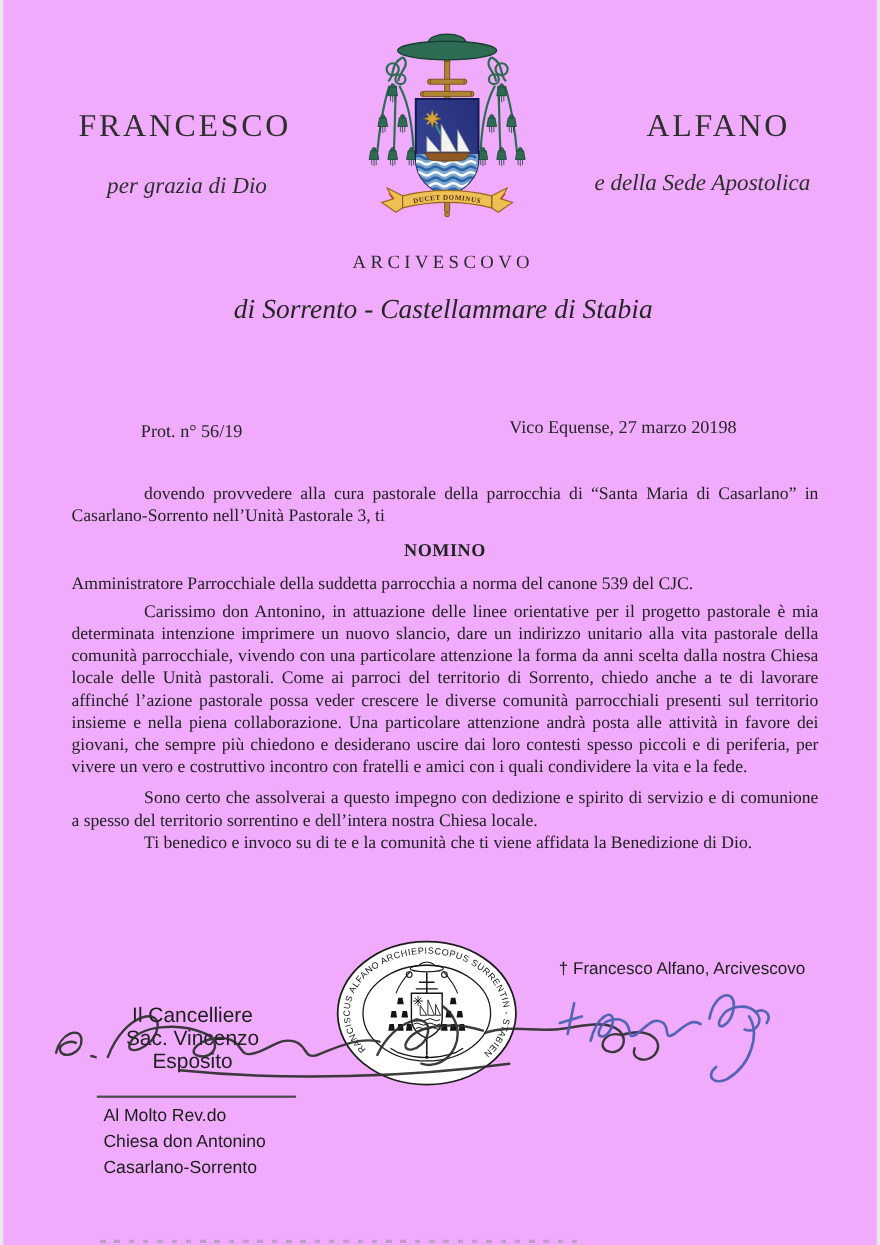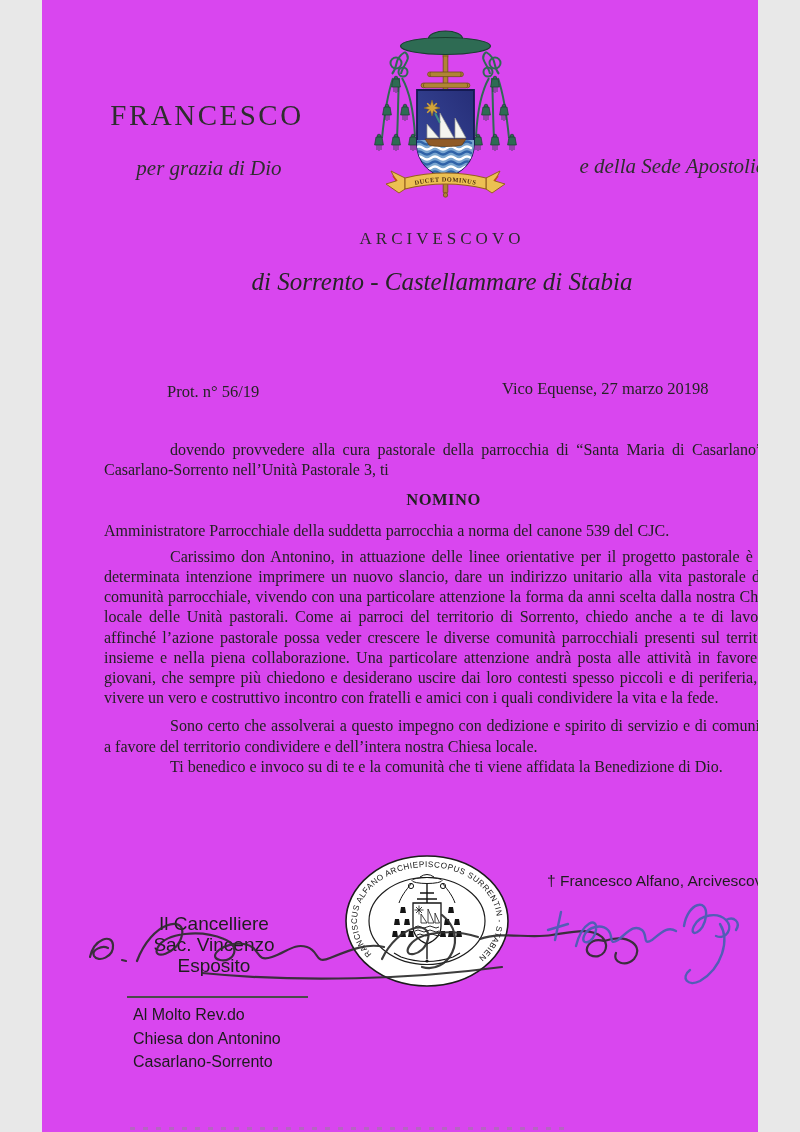--- a/index.html
+++ b/index.html
@@ -1,19 +1,19 @@
 <!DOCTYPE html>
 <html><head>
 <meta charset="utf-8">
 <style>
   * { margin:0; padding:0; box-sizing:border-box; }
   html,body { background:#e8e8e8; }
   #page {
-    position:relative; width:716px; height:1132px; margin:0 auto;
-    background:#d946ef; overflow:hidden;
+    position:relative; width:794px; height:1132px; margin:0 auto;
+    background:#f0abfc; overflow:hidden;
     font-family:"Liberation Serif", serif; color:#242424;
   }
   .abs { position:absolute; }
 
   
   .name {
     font-size:29px; letter-spacing:2.5px; color:#2e2e2e;
     text-align:center; font-weight:normal;
   }
   .name-left  { left:55px;  top:99px;  width:220px; }
@@ -82,20 +82,21 @@
     left:88px; top:1127px; width:437px; height:2.5px; opacity:.45;
     background:repeating-linear-gradient(90deg,#8a8a8a 0 5px,transparent 5px 13px);
   }
 </style>
 </head>
 <body>
 
 <div id="page">
 
   <div class="abs name name-left">FRANCESCO</div>
+  <div class="abs name name-right">ALFANO</div>
   <div class="abs grace grace-left">per grazia di Dio</div>
   <div class="abs grace grace-right">e della Sede Apostolica</div>
 
   <svg class="abs coa" width="153" height="172" viewBox="0 0 153 172">
     <defs>
       <linearGradient id="shieldGrad" x1="1" y1="0" x2="0" y2="1">
         <stop offset="0" stop-color="#262e78"></stop>
         <stop offset="1" stop-color="#3a4a9c"></stop>
       </linearGradient>
       <clipPath id="shieldClip">
@@ -243,21 +244,21 @@
   <div class="abs diocese">di Sorrento - Castellammare di Stabia</div>
 
   <div class="abs prot">Prot. n° 56/19</div>
   <div class="abs pdate">Vico Equense, 27 marzo 20198</div>
 
   <div class="abs body-block">
     <p class="ind p1">dovendo provvedere alla cura pastorale della parrocchia di “Santa Maria di Casarlano” in Casarlano-Sorrento nell’Unità Pastorale 3, ti</p>
     <p class="nomino">NOMINO</p>
     <p class="p2">Amministratore Parrocchiale  della suddetta parrocchia a norma del canone 539 del CJC.</p>
     <p class="ind p3">Carissimo don Antonino, in attuazione delle linee orientative per il progetto pastorale è mia determinata intenzione imprimere un nuovo slancio, dare un indirizzo unitario alla vita pastorale della comunità parrocchiale, vivendo con una particolare attenzione la forma da anni scelta dalla nostra Chiesa locale delle Unità pastorali. Come ai parroci del territorio di Sorrento, chiedo anche a te di lavorare affinché l’azione pastorale possa veder crescere le diverse comunità parrocchiali presenti sul territorio insieme e nella piena collaborazione. Una particolare attenzione andrà posta alle attività in favore dei giovani, che sempre più chiedono e desiderano uscire dai loro contesti spesso piccoli e di periferia, per vivere un vero e costruttivo incontro con fratelli e amici con i quali condividere la vita e la fede.</p>
-    <p class="ind p4">Sono certo che assolverai a questo impegno con dedizione e spirito di servizio e di comunione a favore del territorio condividere e dell’intera nostra Chiesa locale.</p>
+    <p class="ind p4">Sono certo che assolverai a questo impegno con dedizione e spirito di servizio e di comunione a spesso del territorio sorrentino e dell’intera nostra Chiesa locale.</p>
     <p class="ind p5">Ti benedico e invoco su di te e la comunità che ti viene affidata la Benedizione di Dio.</p>
   </div>
 
   <div class="abs chancellor">
     <div>Il Cancelliere</div>
     <div>Sac. Vincenzo Esposito</div>
   </div>
 
   <div class="abs archbishop-line">† Francesco Alfano, Arcivescovo</div>
 

